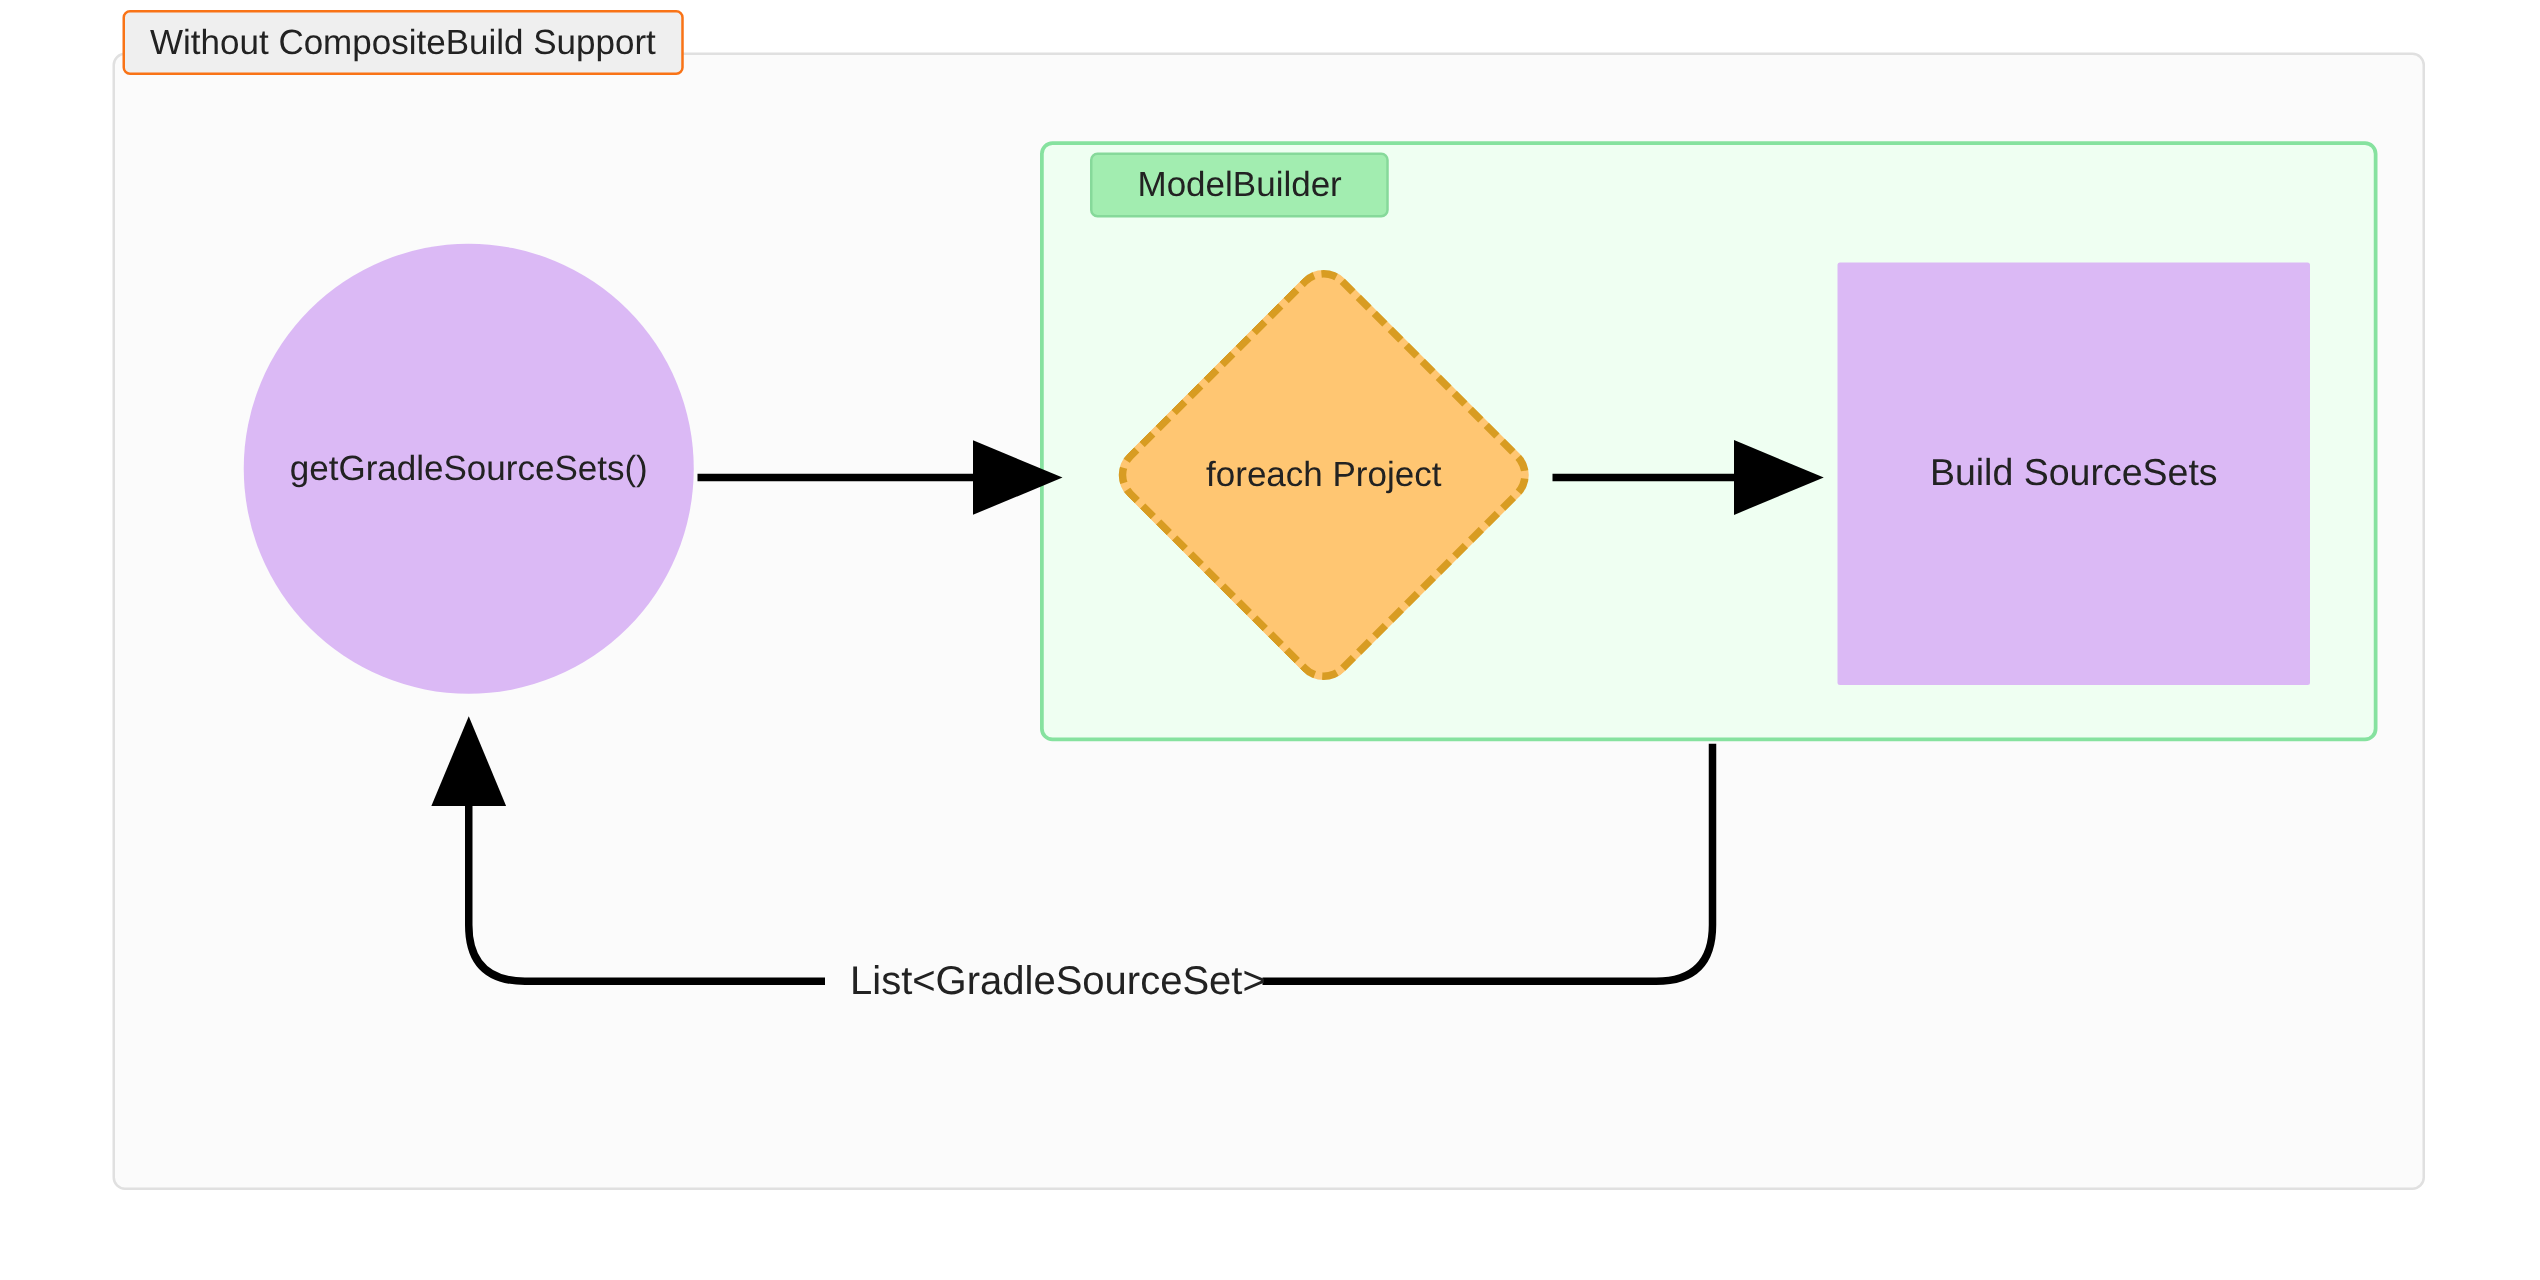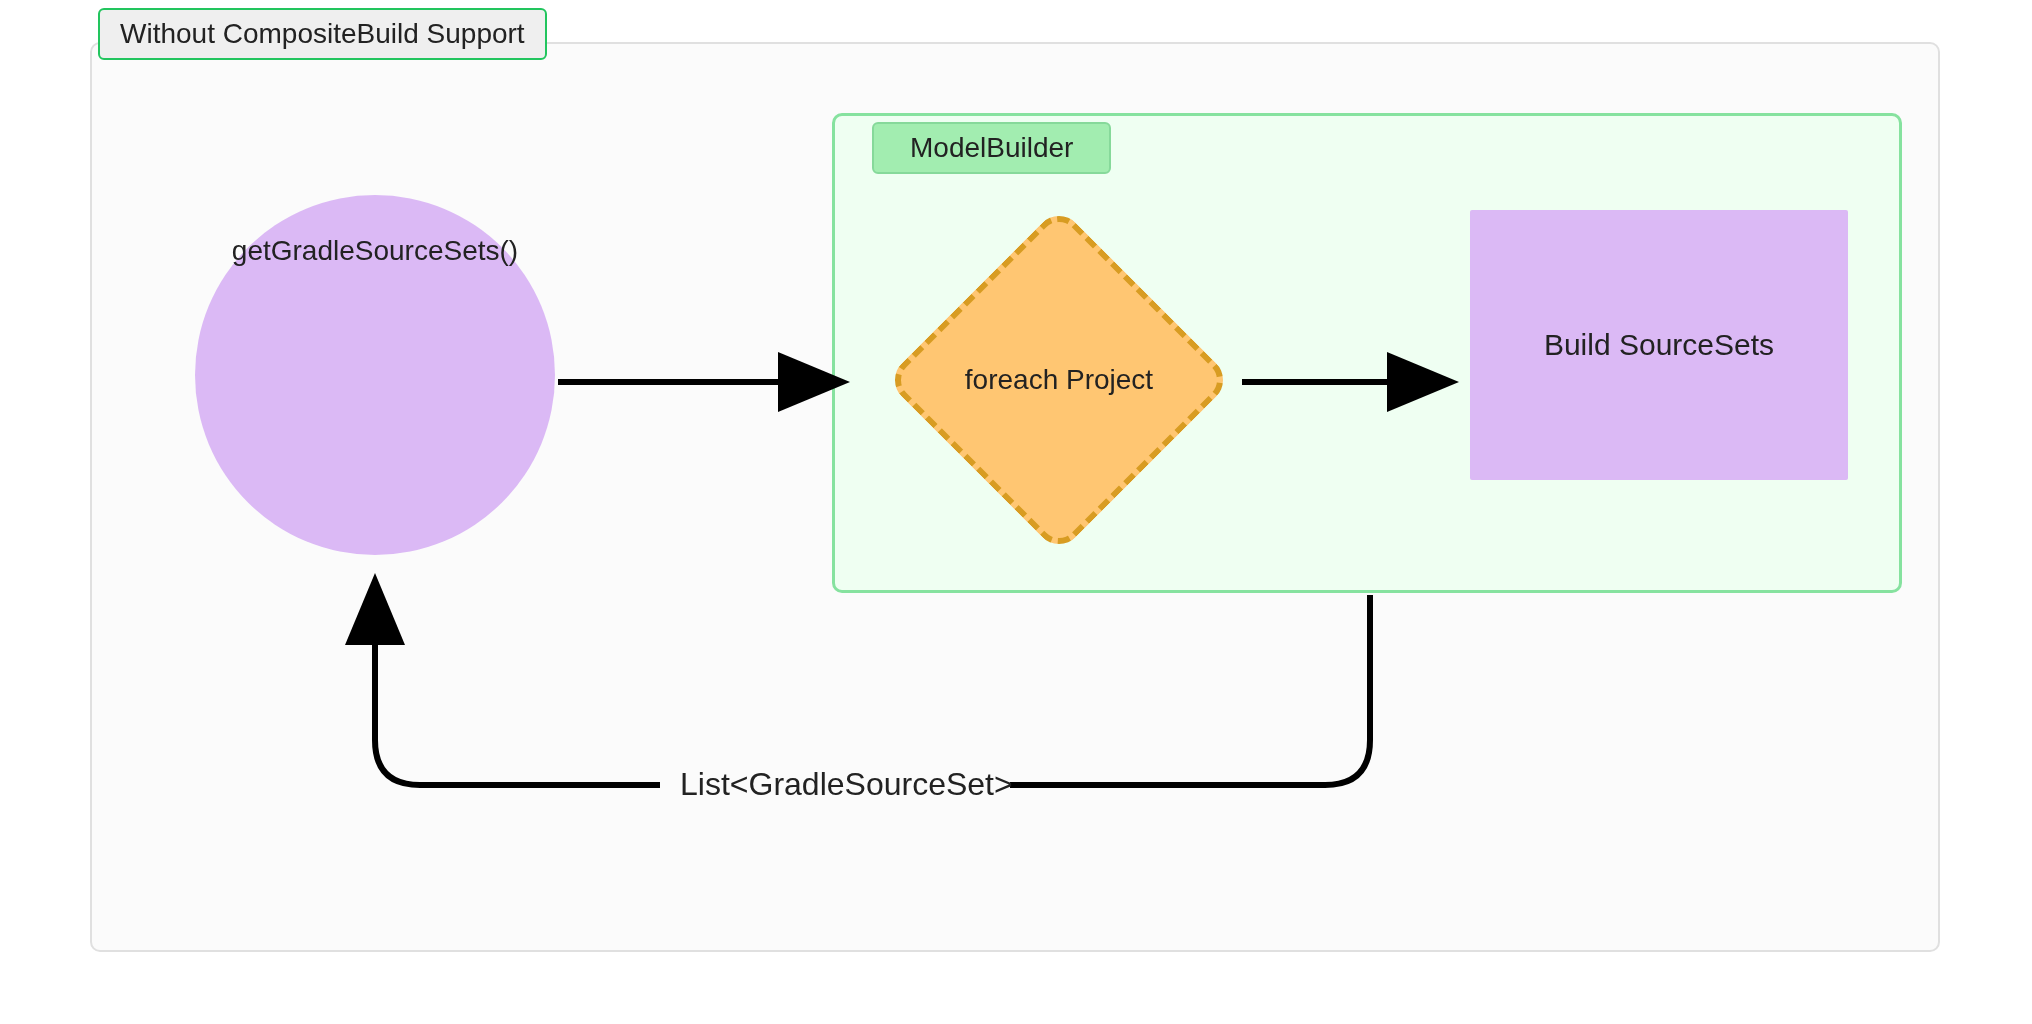--- a/index.html
+++ b/index.html
@@ -22,36 +22,37 @@
       height: 910px;
       border: 2px solid #e0e0e0;
       border-radius: 10px;
       background: #fbfbfb;
     }
     .outer-label {
       position: absolute;
       left: 98px;
       top: 8px;
       background: #efefef;
-      border: 2px solid #22c55e;
+      border: 2px solid #f97316;
       border-radius: 6px;
       padding: 8px 20px;
       font-size: 28px;
       color: #222;
       z-index: 10;
     }
     .circle-node {
       position: absolute;
       left: 195px;
       top: 195px;
       width: 360px;
       height: 360px;
       border-radius: 50%;
       background: #dbb9f5;
       display: flex;
+      align-items: center;
       justify-content: center;
       text-align: center;
       font-size: 28px;
       color: #222;
       padding: 40px;
     }
     .model-builder-container {
       position: absolute;
       left: 832px;
       top: 113px;
@@ -99,21 +100,21 @@
       text-align: center;
       font-size: 28px;
       color: #222;
       width: 200px;
     }
     .rect-node {
       position: absolute;
       left: 1470px;
       top: 210px;
       width: 378px;
-      height: 270px;
+      height: 338px;
       background: #dbb9f5;
       border-radius: 2px;
       display: flex;
       align-items: center;
       justify-content: center;
       font-size: 30px;
       color: #222;
     }
     .arrow1 {
       position: absolute;

